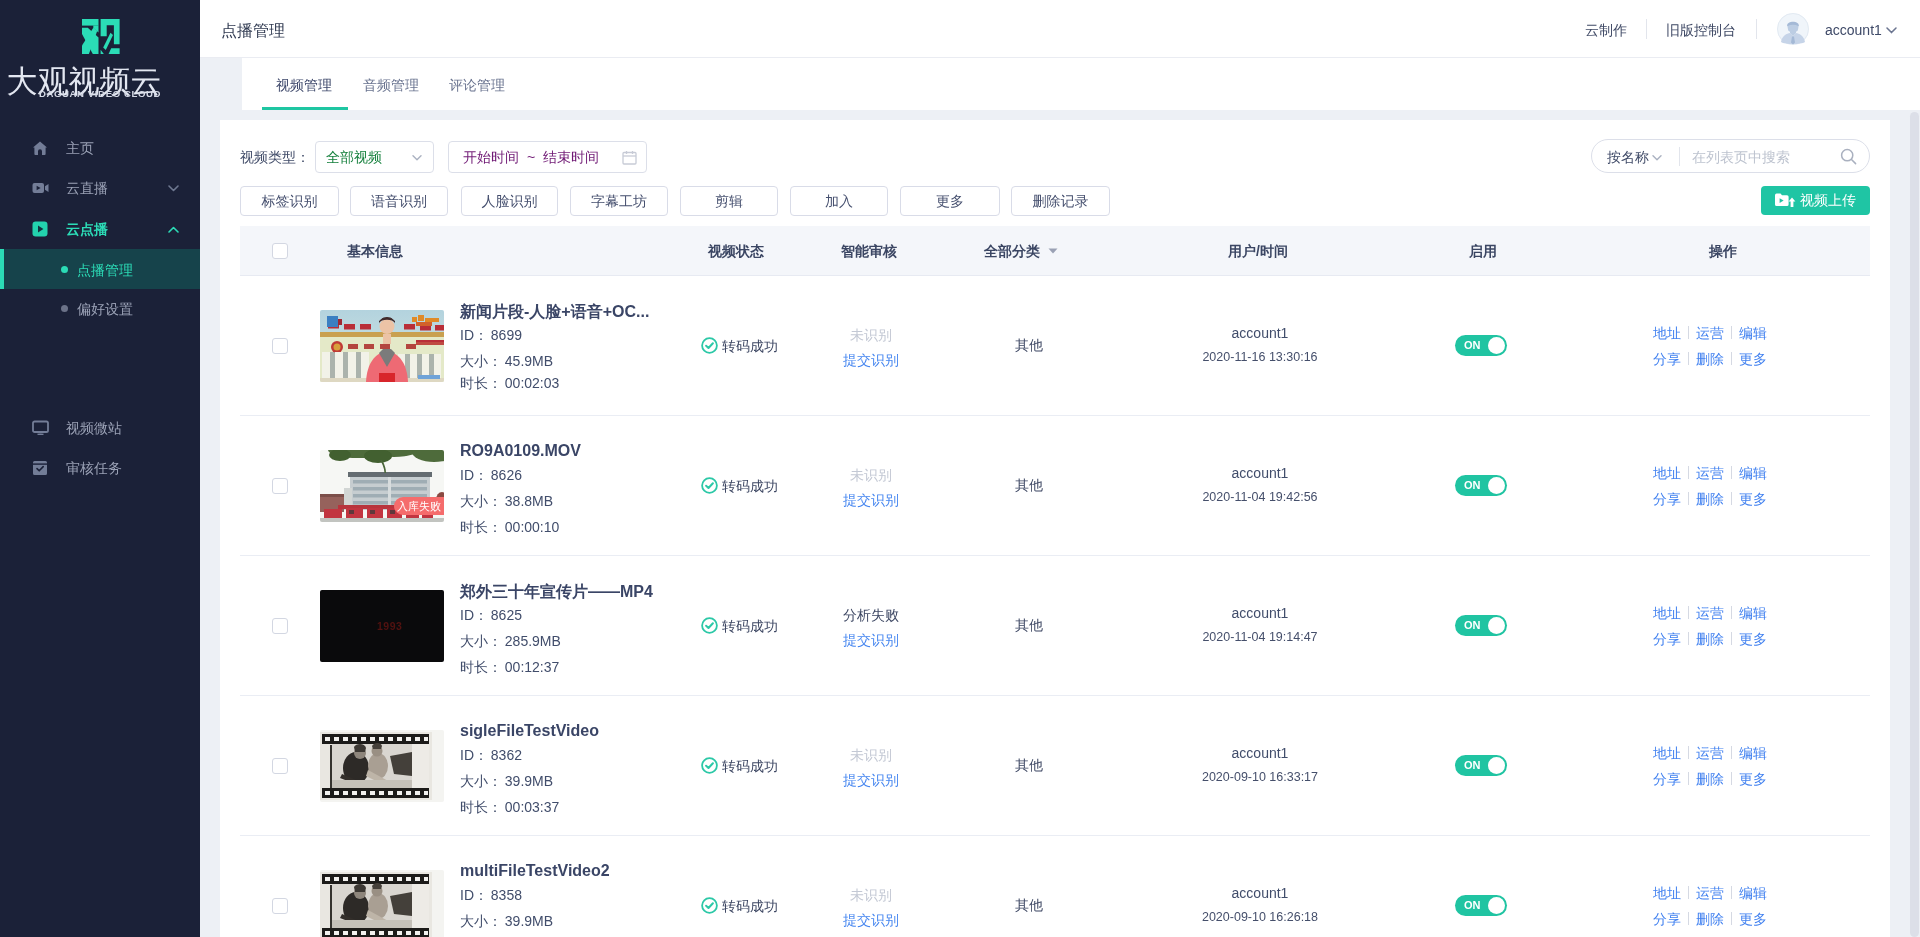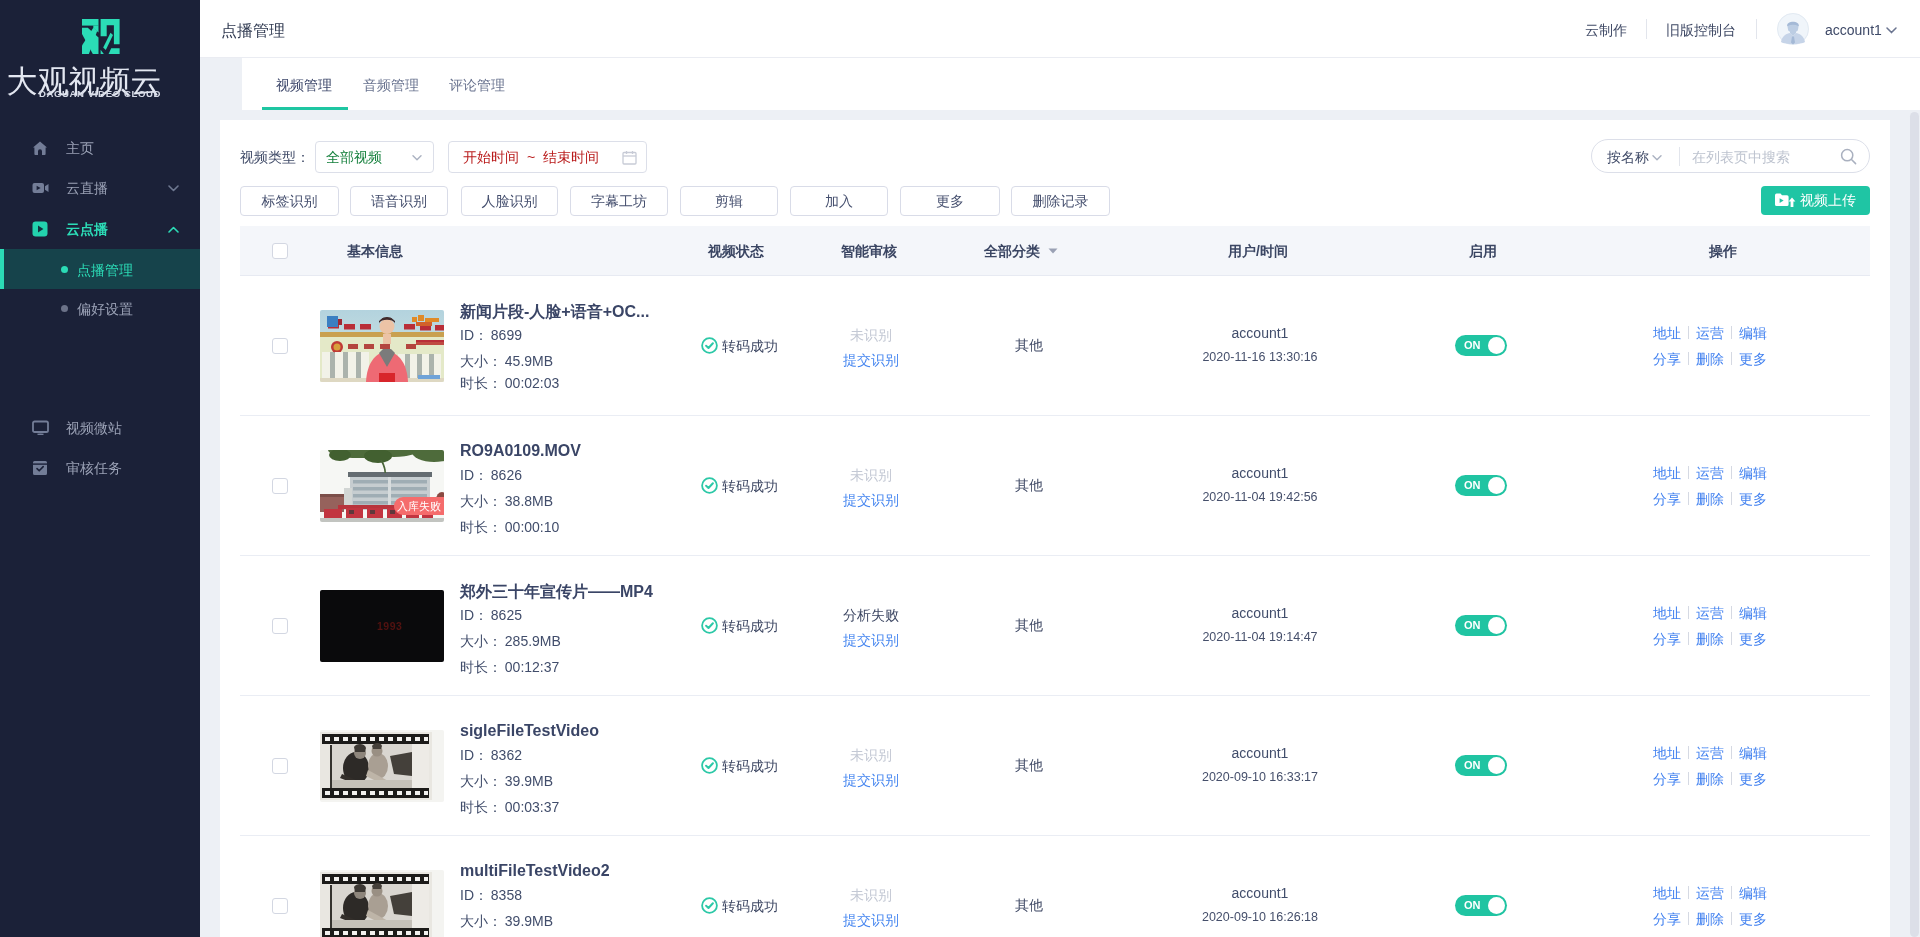--- a/index.html
+++ b/index.html
@@ -34,21 +34,21 @@
 .tab { position:absolute; top:19px; font-size:14px; color:#6a7490; }
 .tab.active { color:#3e486b; }
 #underline { position:absolute; left:20px; top:49px; width:86px; height:3px; background:#1ec6a2; }
 
 #card { position:absolute; left:220px; top:120px; width:1670px; height:817px; background:#fff; }
 
 #flabel { position:absolute; left:240px; top:149px; font-size:14px; color:#404b68; }
 .inputbox { position:absolute; top:141px; height:32px; border:1px solid #dcdfe9; border-radius:4px; background:#fff; }
 #seltext { position:absolute; left:326px; top:149px; font-size:14px; color:#15803d; }
 #selchev { position:absolute; left:412px; top:155px; }
-.phtext { position:absolute; top:149px; font-size:14px; color:#b91c1c; }
+.phtext { position:absolute; top:149px; font-size:14px; color:#701a75; }
 #calicon { position:absolute; left:622px; top:150px; }
 #searchpill { position:absolute; left:1591px; top:139px; width:279px; height:34px; border:1px solid #dcdfe9; border-radius:17px; background:#fff; }
 #sname { position:absolute; left:1607px; top:149px; font-size:14px; color:#404b68; }
 #schev { position:absolute; left:1652px; top:155px; }
 #sdiv { position:absolute; left:1679px; top:147px; width:1px; height:19px; background:#e2e5ec; }
 #sph { position:absolute; left:1692px; top:149px; font-size:14px; color:#bdc3cf; }
 #smag { position:absolute; left:1840px; top:148px; }
 .fbtn { position:absolute; top:186px; height:30px; border:1px solid #d9dce8; border-radius:4px; background:#fff; font-size:14px; color:#454f6e; text-align:center; line-height:28px; }
 #upbtn { position:absolute; left:1761px; top:186px; width:109px; height:29px; background:#1fc5a4; border-radius:4px; }
 #upbtn .ic { position:absolute; left:14px; top:7px; }

